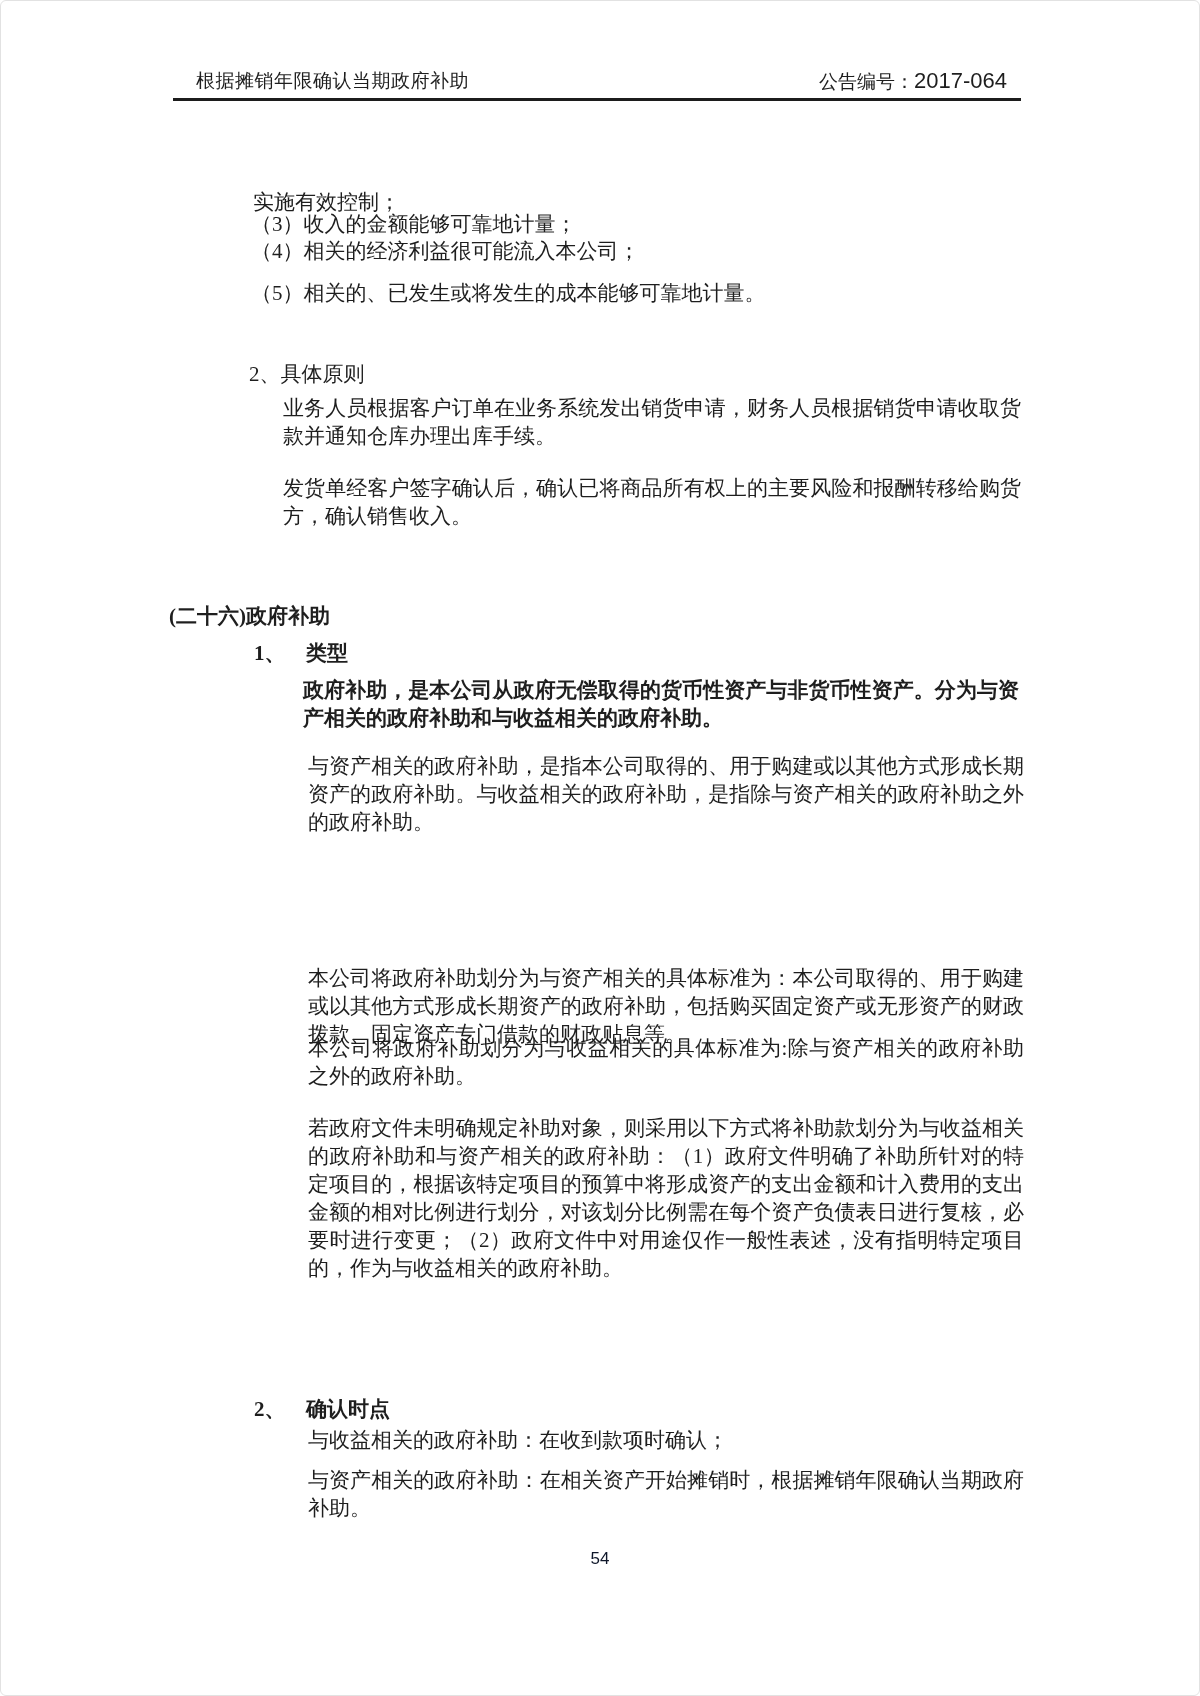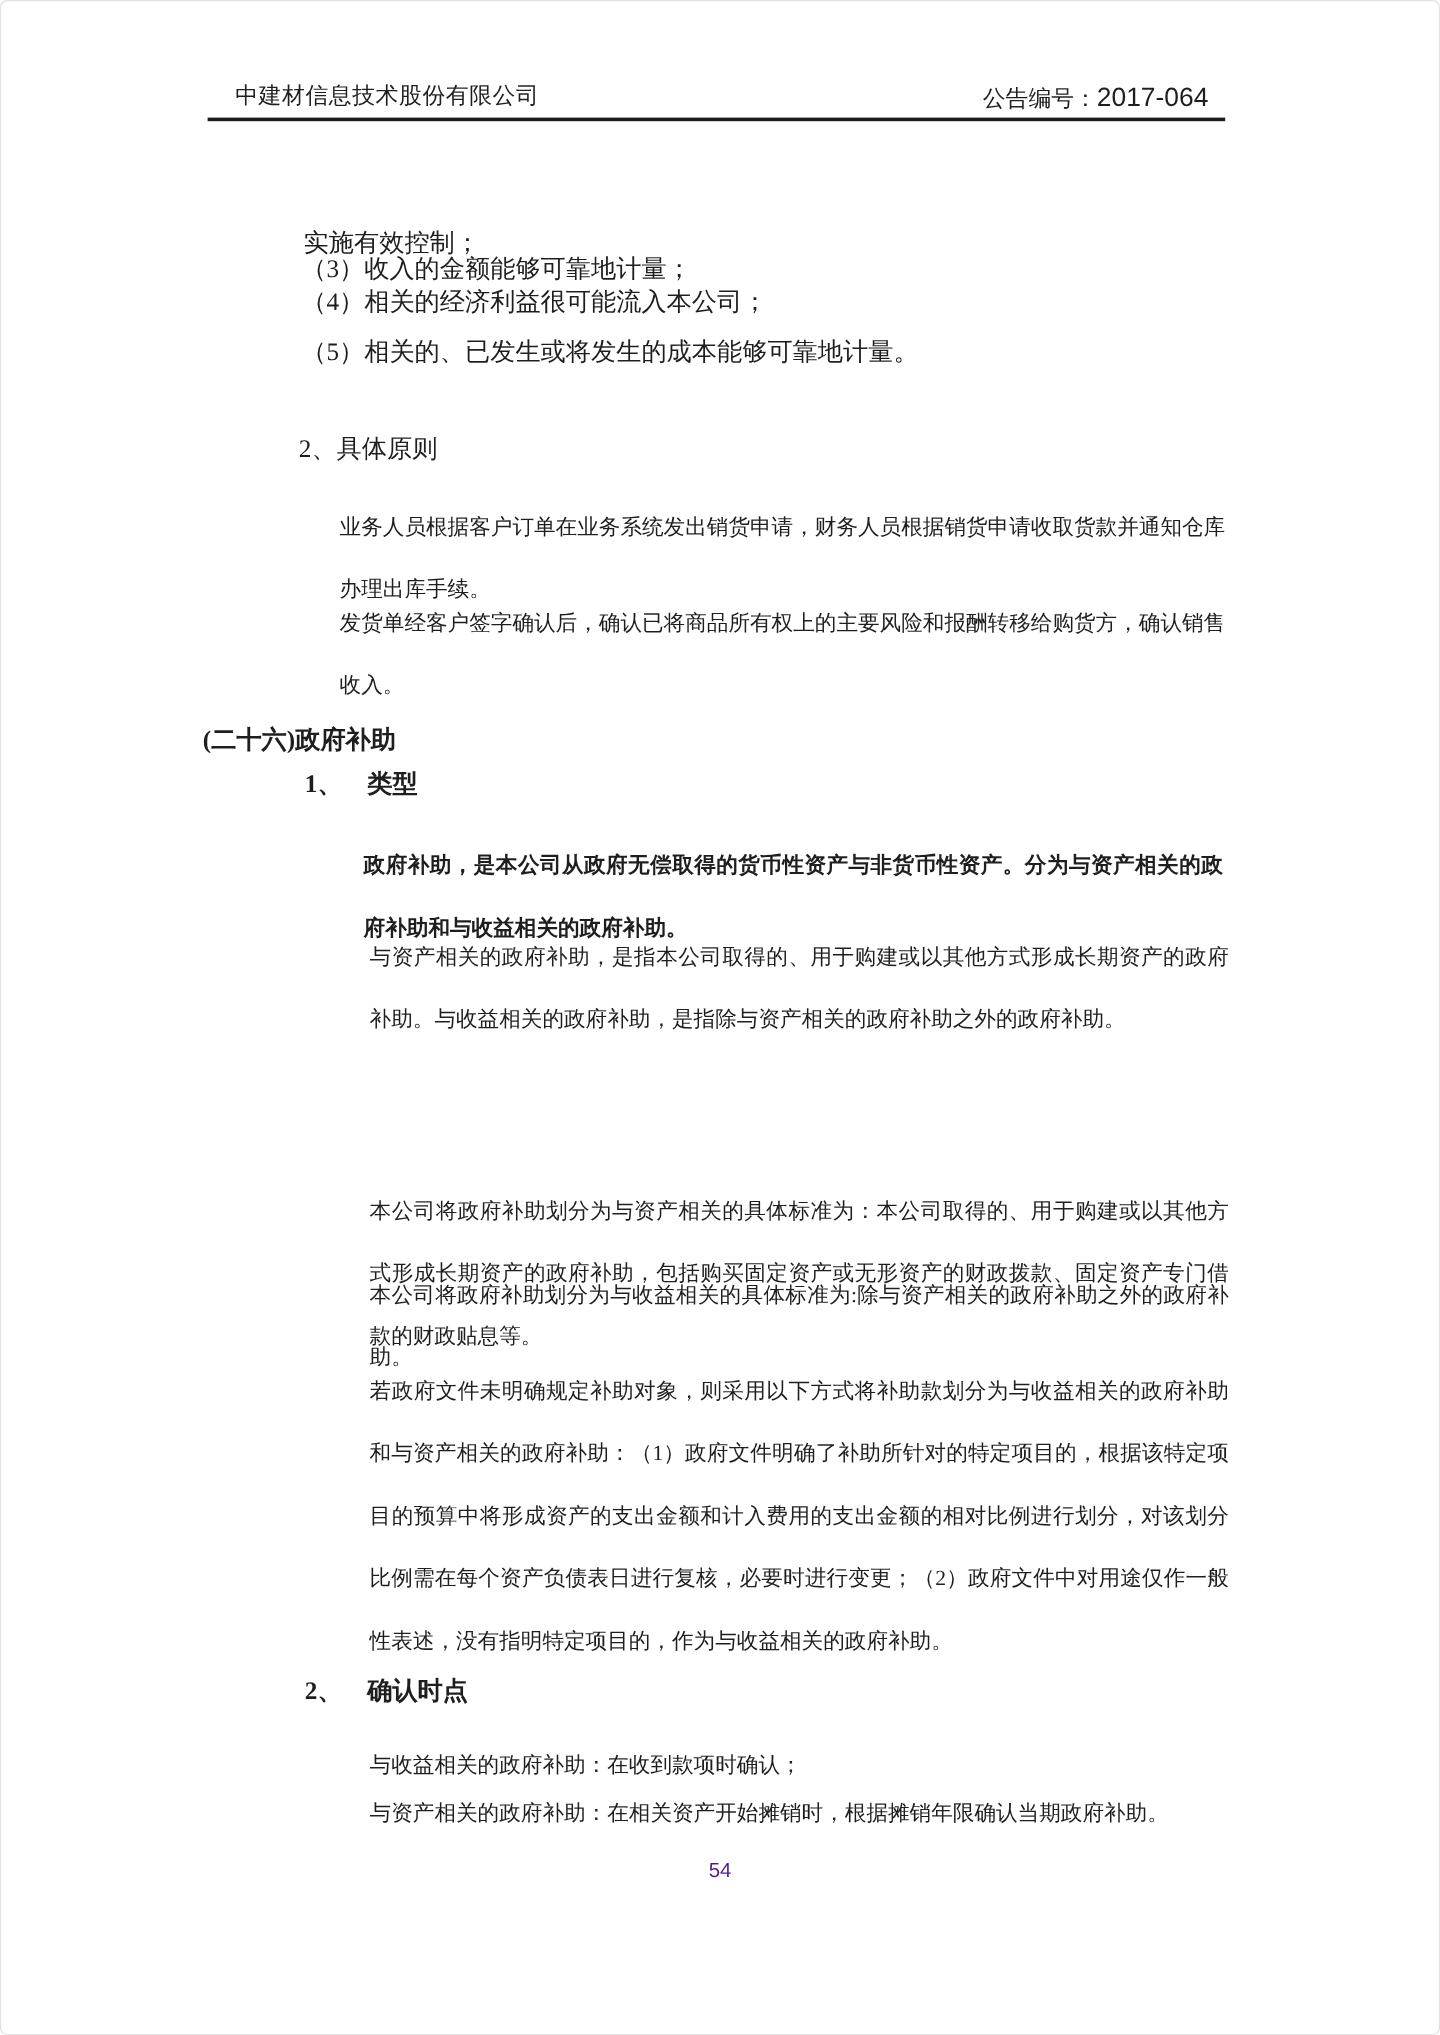--- a/index.html
+++ b/index.html
@@ -49,52 +49,51 @@
     background: #1c1c1c;
   }
   .blk {
     position: absolute;
     font-size: 21px;
     line-height: 40px;
     white-space: nowrap;
   }
   .para {
     position: absolute;
-    font-size: 18px;
-    line-height: 52px;
+    font-size: 21px;
+    line-height: 28px;
     text-align: justify;
     text-align-last: left;
     white-space: normal;
-    margin-top: 19px;
   }
   .bold { font-weight: 700; }
   .sub-num {
     display: inline-block;
     width: 52px;
     font-weight: 700;
   }
   .sub-label { font-weight: 700; }
   .page-no {
     position: absolute;
     left: 0;
     top: 1546px;
     width: 100%;
     text-align: center;
     font-family: "Liberation Sans", "DejaVu Sans", sans-serif;
     font-size: 17px;
     line-height: 24px;
-    color: #4c1d95;
+    color: #0f172a;
   }
 </style>
 </head>
 <body>
 
 <div id="page">
 
-  <div class="hdr-left">中建材信息技术股份有限公司</div>
+  <div class="hdr-left">根据摊销年限确认当期政府补助</div>
 
   <div class="hdr-right">
     <span>公告编号：</span><span class="no">2017-064</span>
   </div>
 
   <div class="hdr-rule"></div>
 
   <div class="blk" style="left:252px; top:152px;margin-top:29px;">实施有效控制；</div>
 
   <div class="blk" style="left:250px; top:203px;">（3）收入的金额能够可靠地计量；</div>

